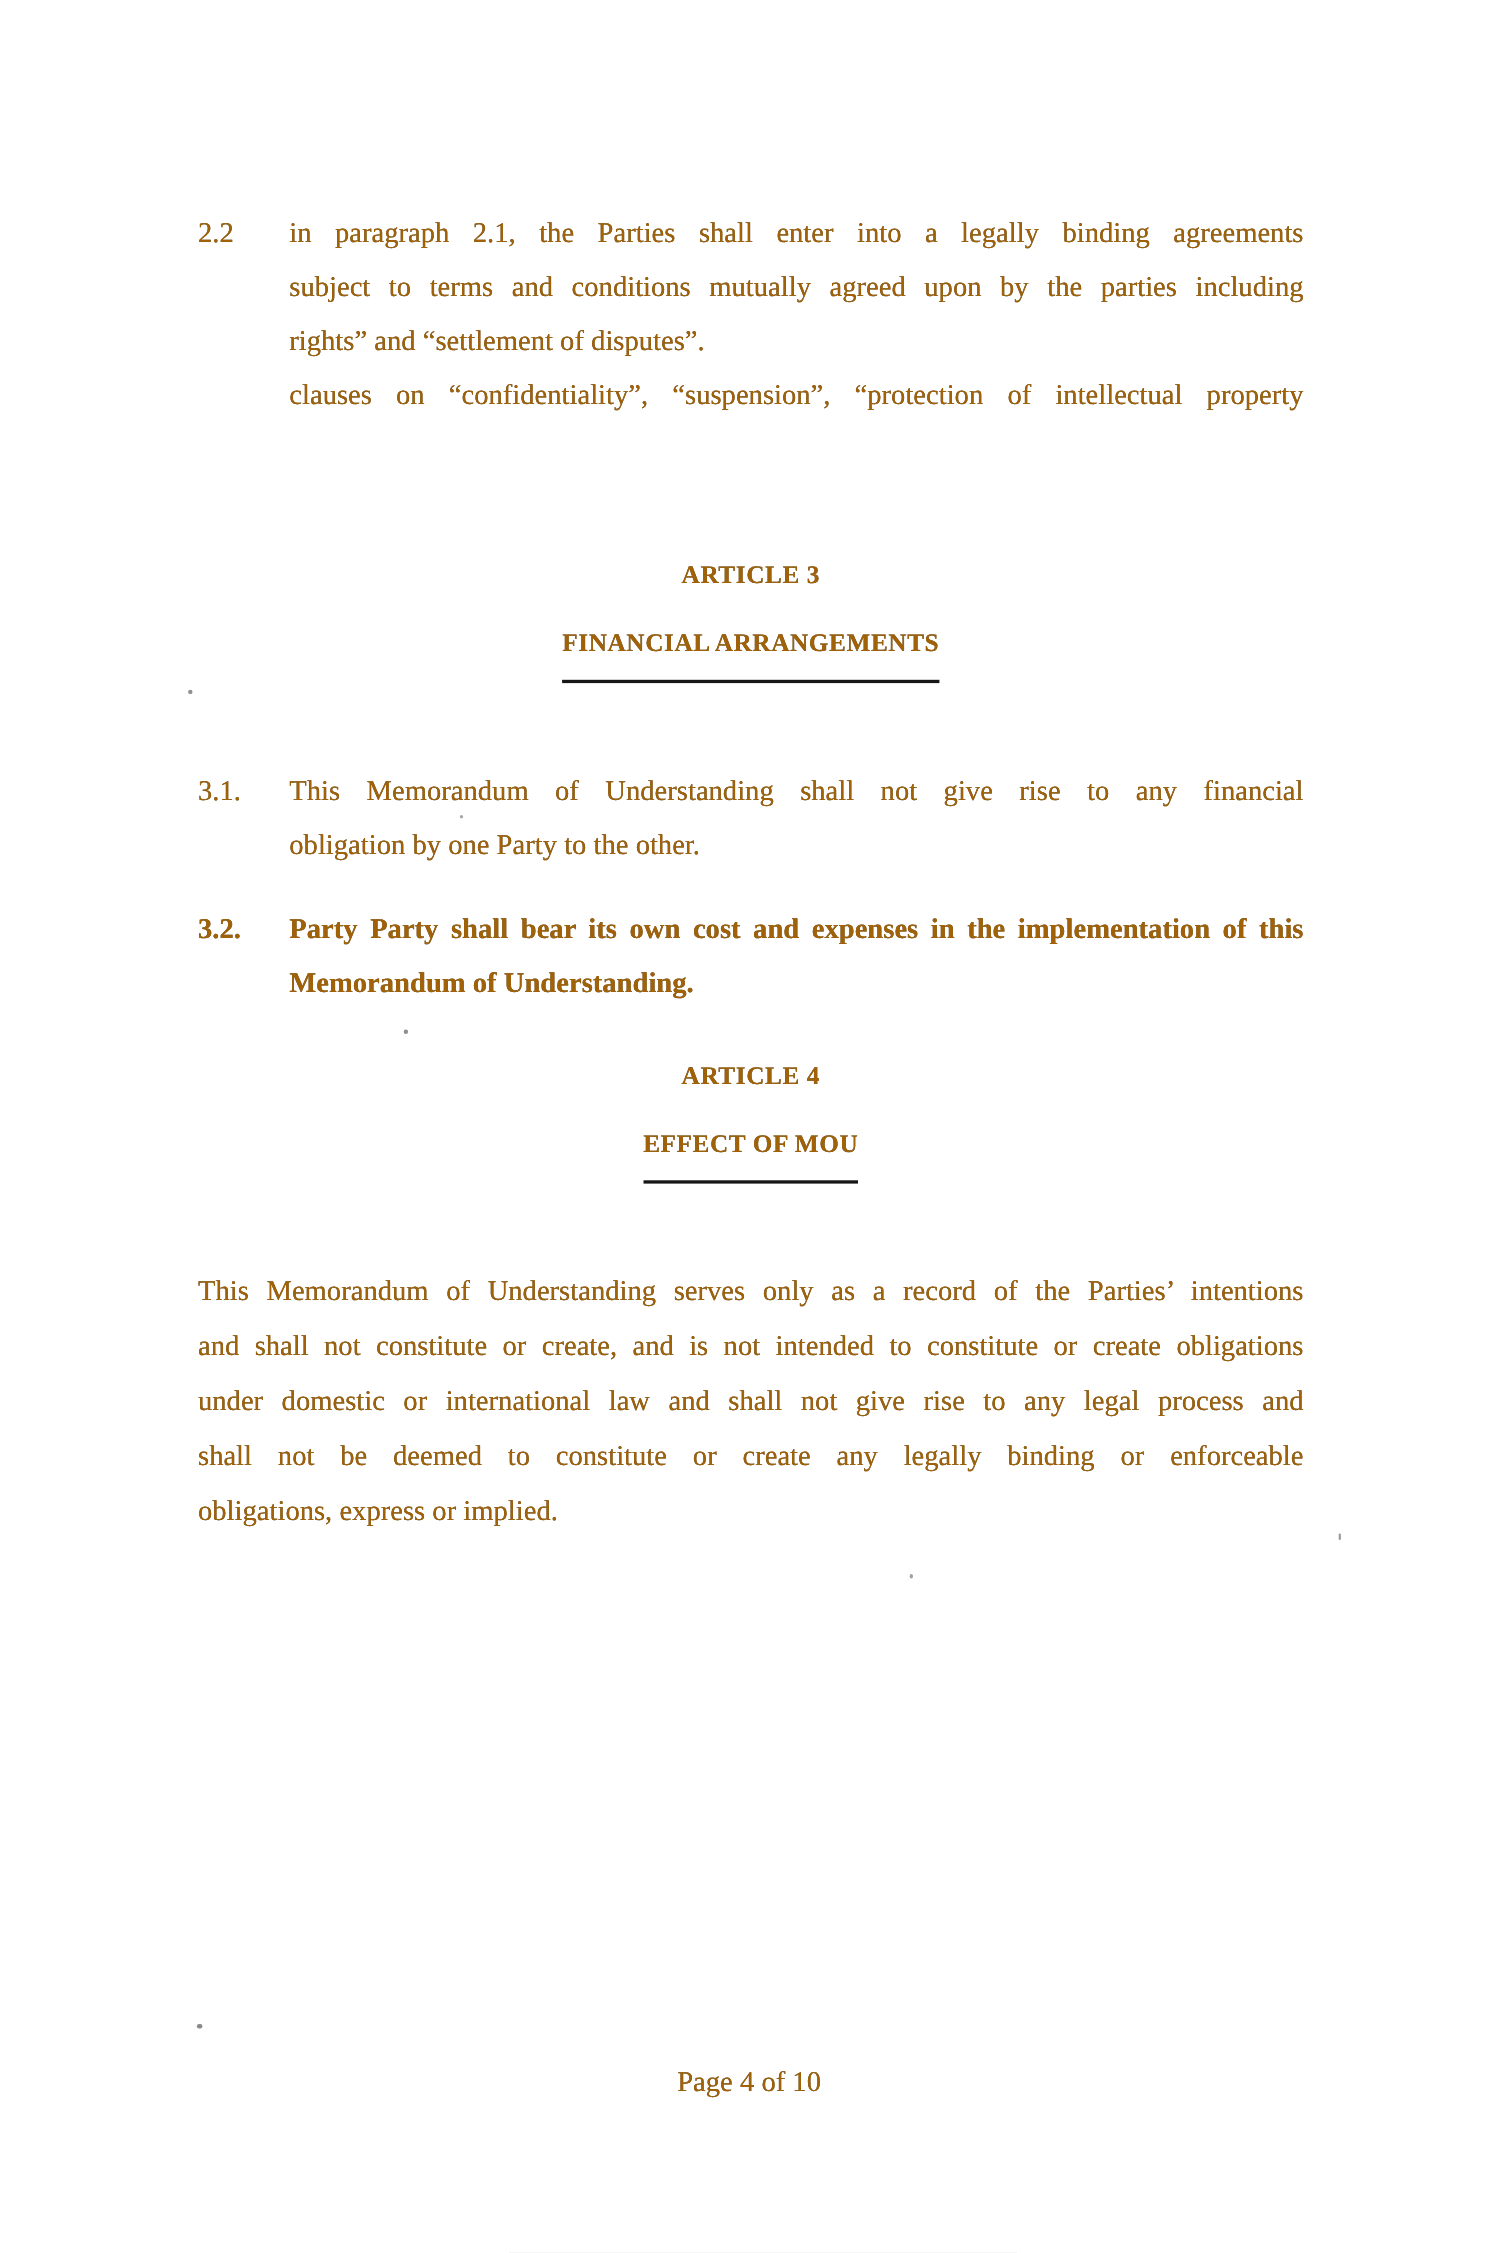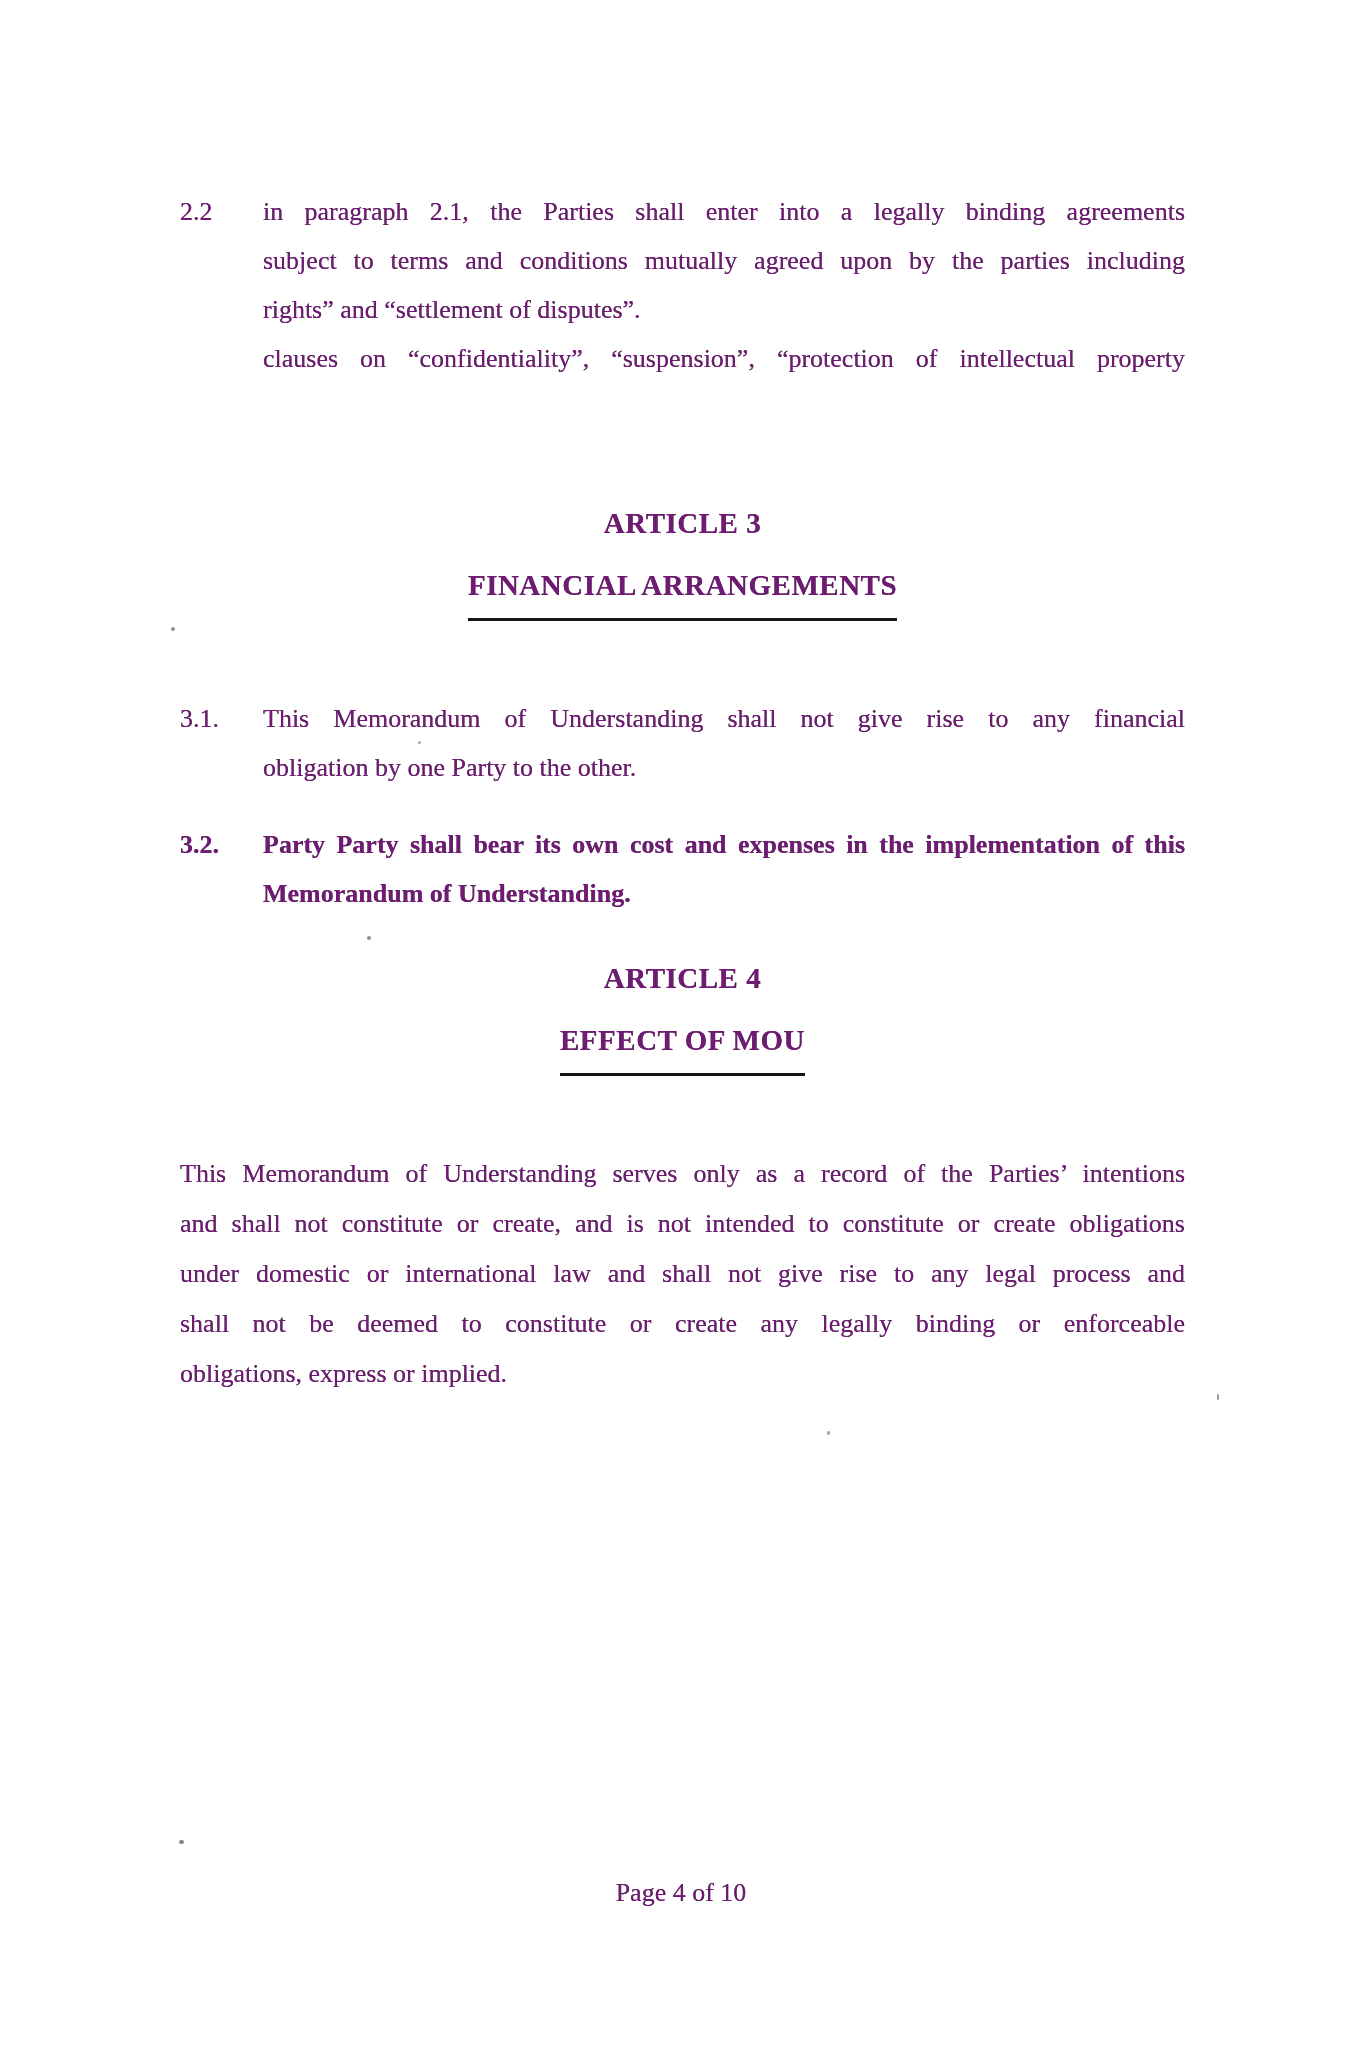--- a/index.html
+++ b/index.html
@@ -8,21 +8,21 @@
     background: #e8e8e8;
   }
   .page {
     position: relative;
     width: 1362px;
     height: 2048px;
     background: #ffffff;
     margin: 0 auto;
     overflow: hidden;
     font-family: "Liberation Serif", "DejaVu Serif", serif;
-    color: #701a75;
+    color: #a16207;
     text-shadow: 0 0 0.6px rgba(22,22,22,0.75);
   }
 
   
   .clause {
     position: absolute;
     left: 180px;
     width: 1005px;
     font-size: 26px;
     line-height: 49px;
@@ -57,21 +57,21 @@
     line-height: 50px;
   }
   .freepara .ln { height: 50px; }
 
   
   .heading {
     position: absolute;
     left: 180px;
     width: 1005px;
     text-align: center;
-    font-size: 29px;
+    font-size: 23px;
     line-height: 36px;
     font-weight: bold;
     letter-spacing: 0.5px;
   }
   .heading .underlined {
     display: inline-block;
     border-bottom: 3.5px solid #161616;
     padding-bottom: 15px;
   }
 

